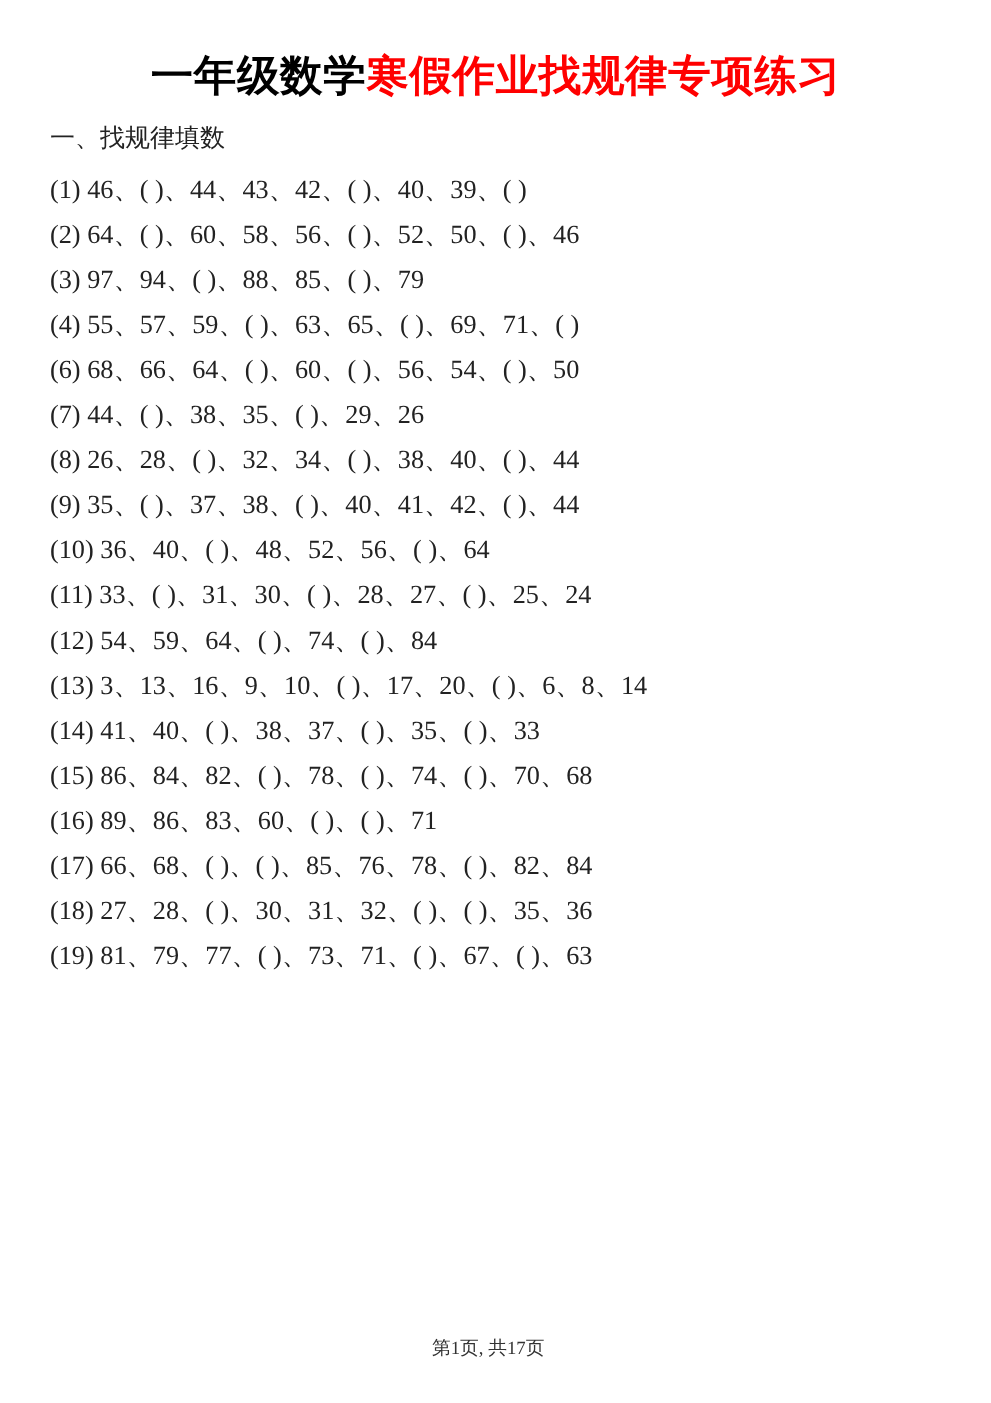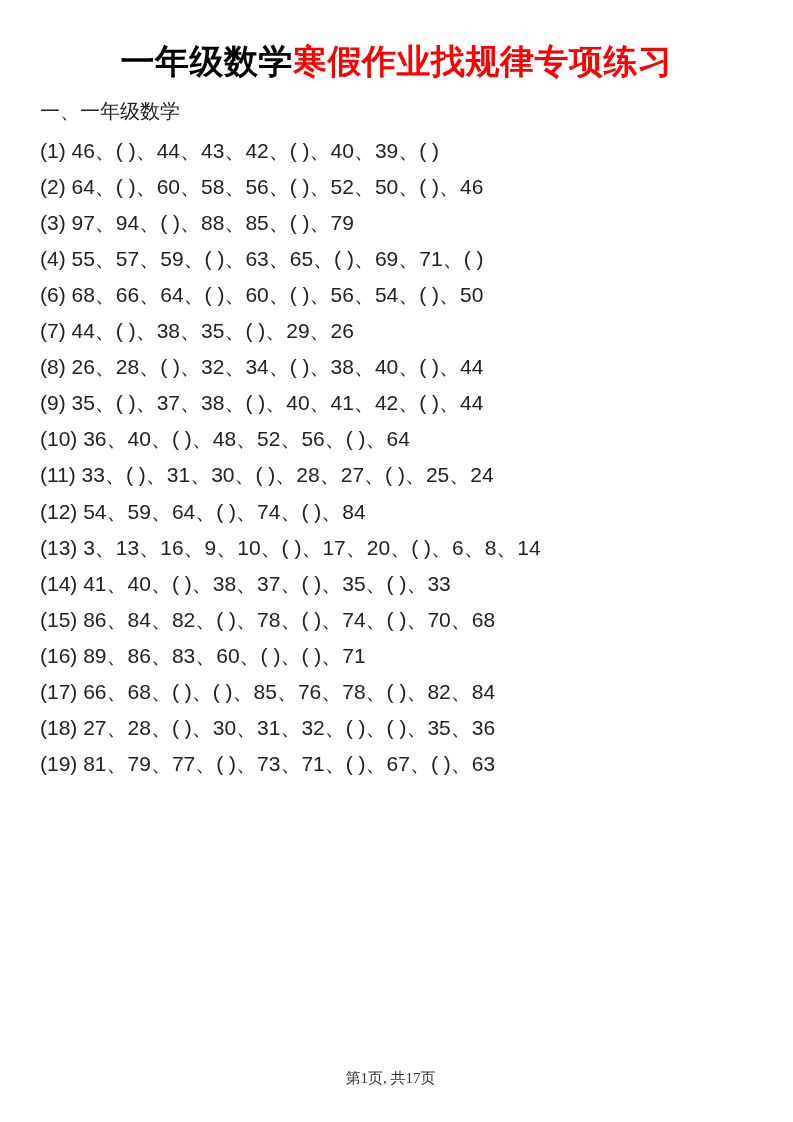--- a/index.html
+++ b/index.html
@@ -40,20 +40,21 @@
   .section-heading {
     font-size: 20px;
     line-height: 1.6;
     margin: 2px 0 6px 4px;
     color: #222222;
   }
   .items {
     margin: 0;
     padding: 0;
     list-style: none;
+    font-family: Liberation Serif, serif;
   }
   .item {
     font-size: 21px;
     line-height: 1.72;
     color: #222222;
     margin: 0 0 0 4px;
     word-break: break-word;
   }
   .footer {
     position: absolute;
@@ -68,21 +69,21 @@
 </style>
 </head>
 <body>
 
 <div class="page">
 
   <div class="title">
     <span class="black">一年级数学</span><span class="red">寒假作业找规律专项练习</span>
   </div>
 
-  <div class="section-heading">一、一年级数学</div>
+  <div class="section-heading">一、找规律填数</div>
 
   <ul class="items">
     <li class="item">(1) 46、(    )、44、43、42、(    )、40、39、(    )</li>
     <li class="item">(2) 64、(    )、60、58、56、(    )、52、50、(    )、46</li>
     <li class="item">(3) 97、94、(    )、88、85、(    )、79</li>
     <li class="item">(4) 55、57、59、(    )、63、65、(    )、69、71、(    )</li>
     <li class="item">(6) 68、66、64、(    )、60、(    )、56、54、(    )、50</li>
     <li class="item">(7) 44、(    )、38、35、(    )、29、26</li>
     <li class="item">(8) 26、28、(    )、32、34、(    )、38、40、(    )、44</li>
     <li class="item">(9) 35、(    )、37、38、(    )、40、41、42、(    )、44</li>

